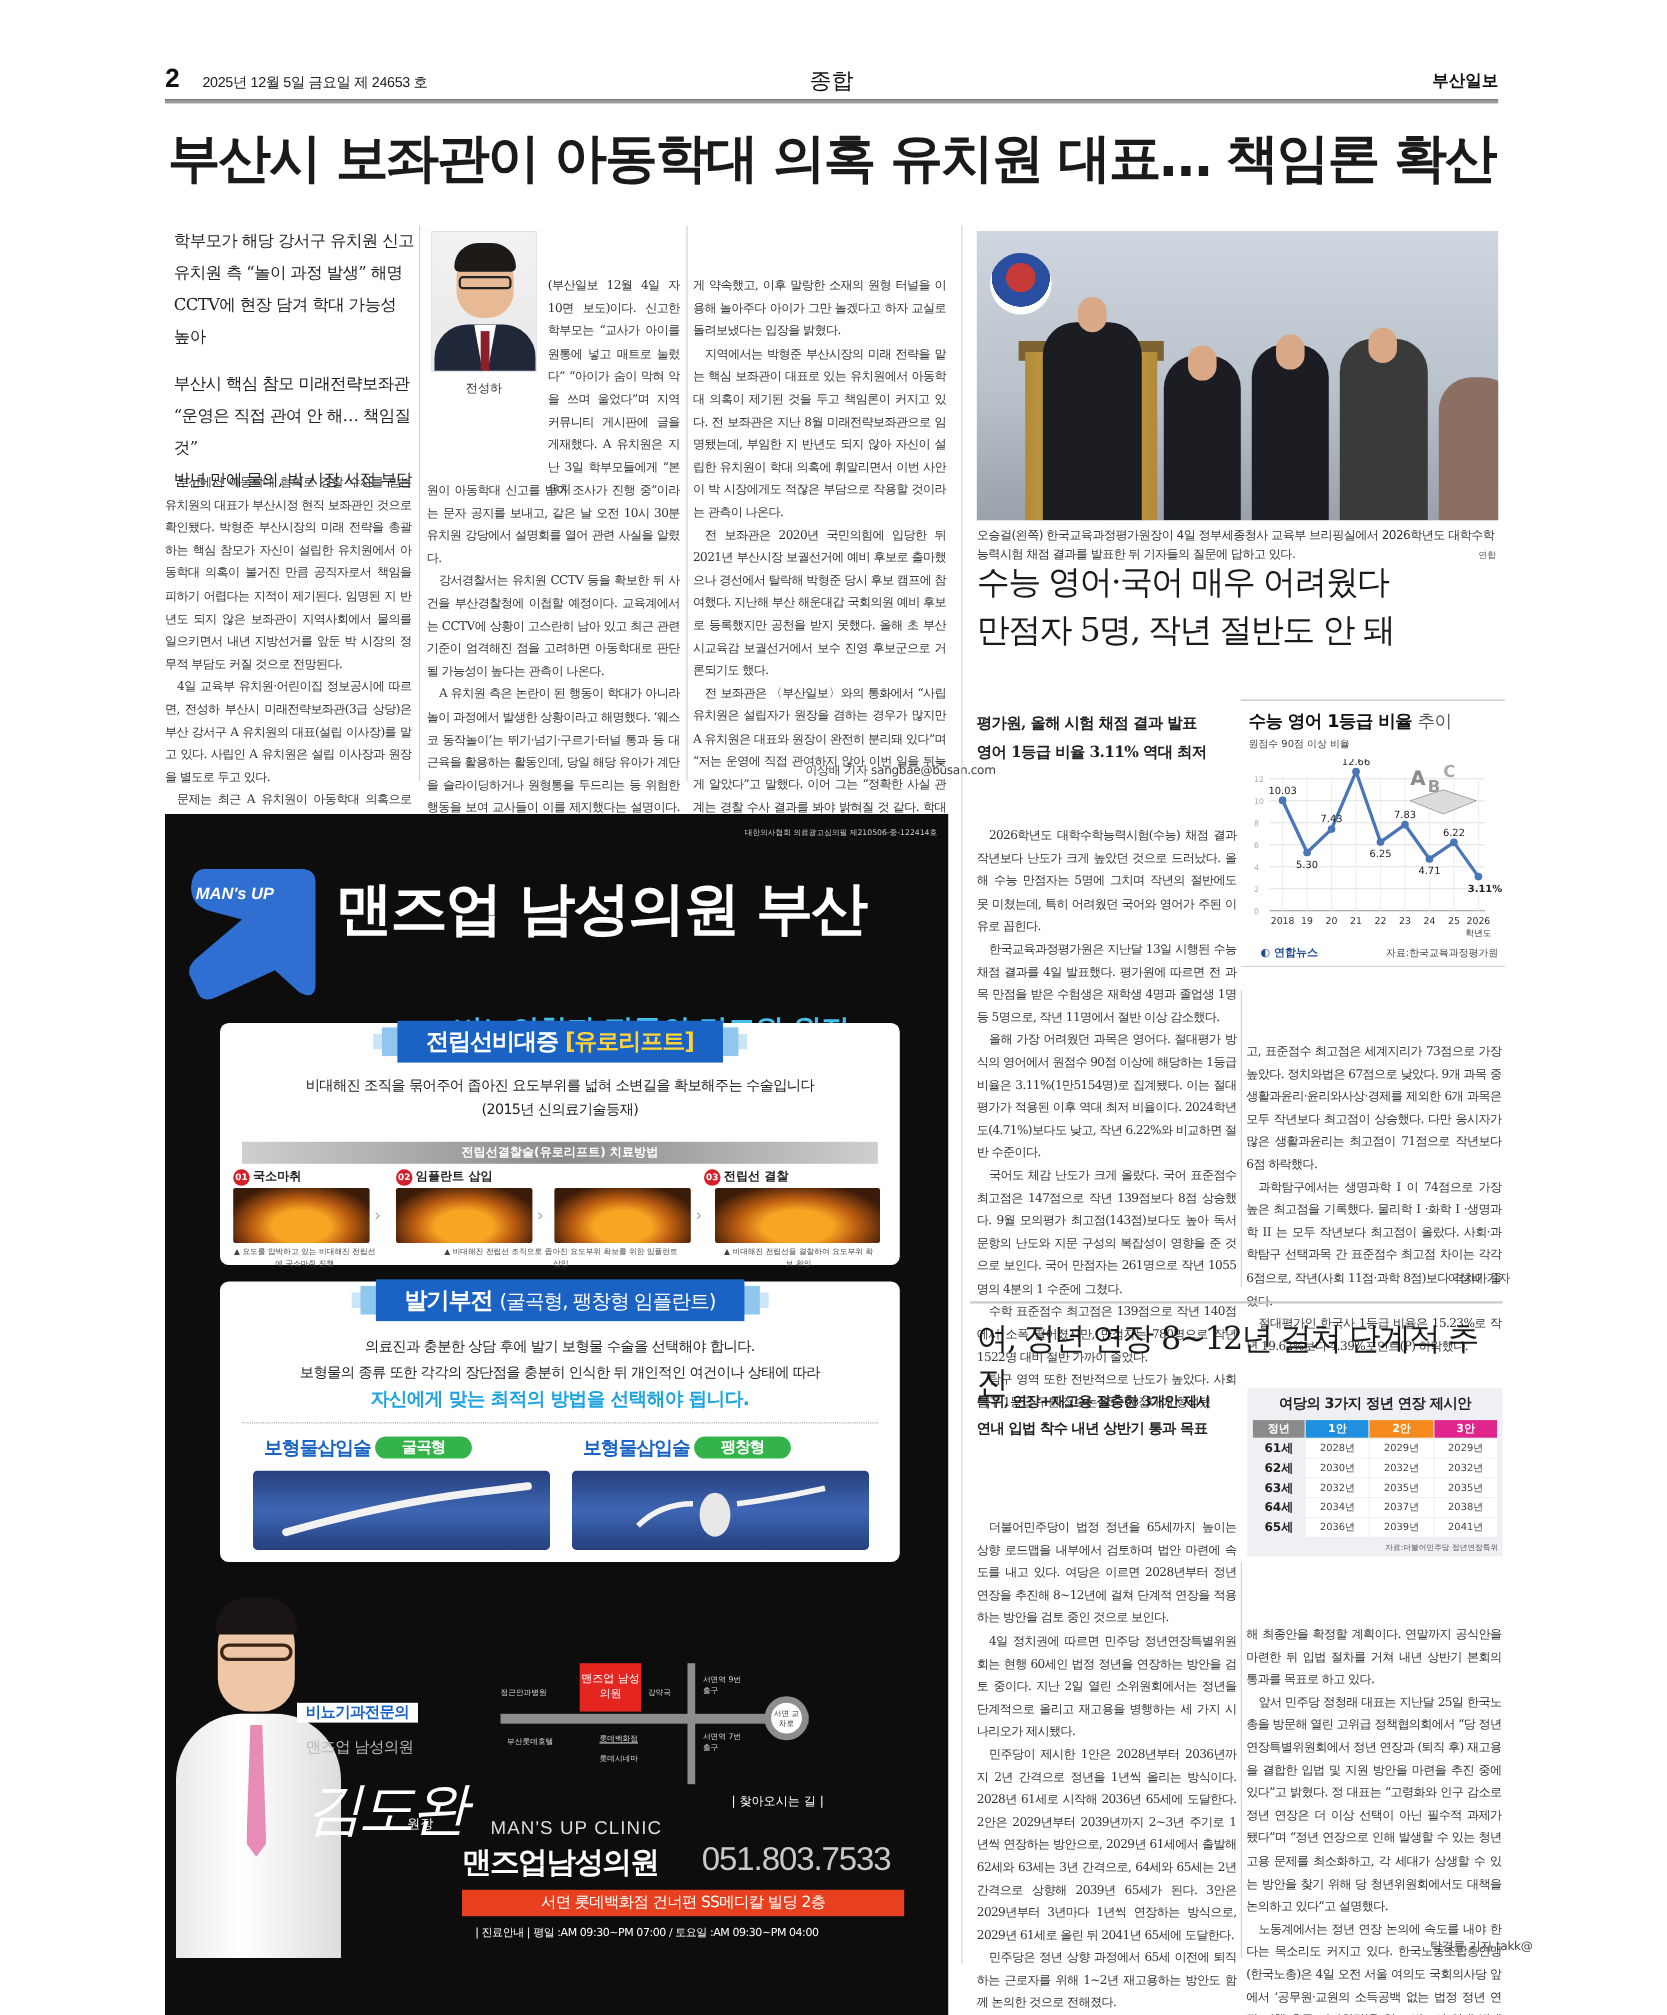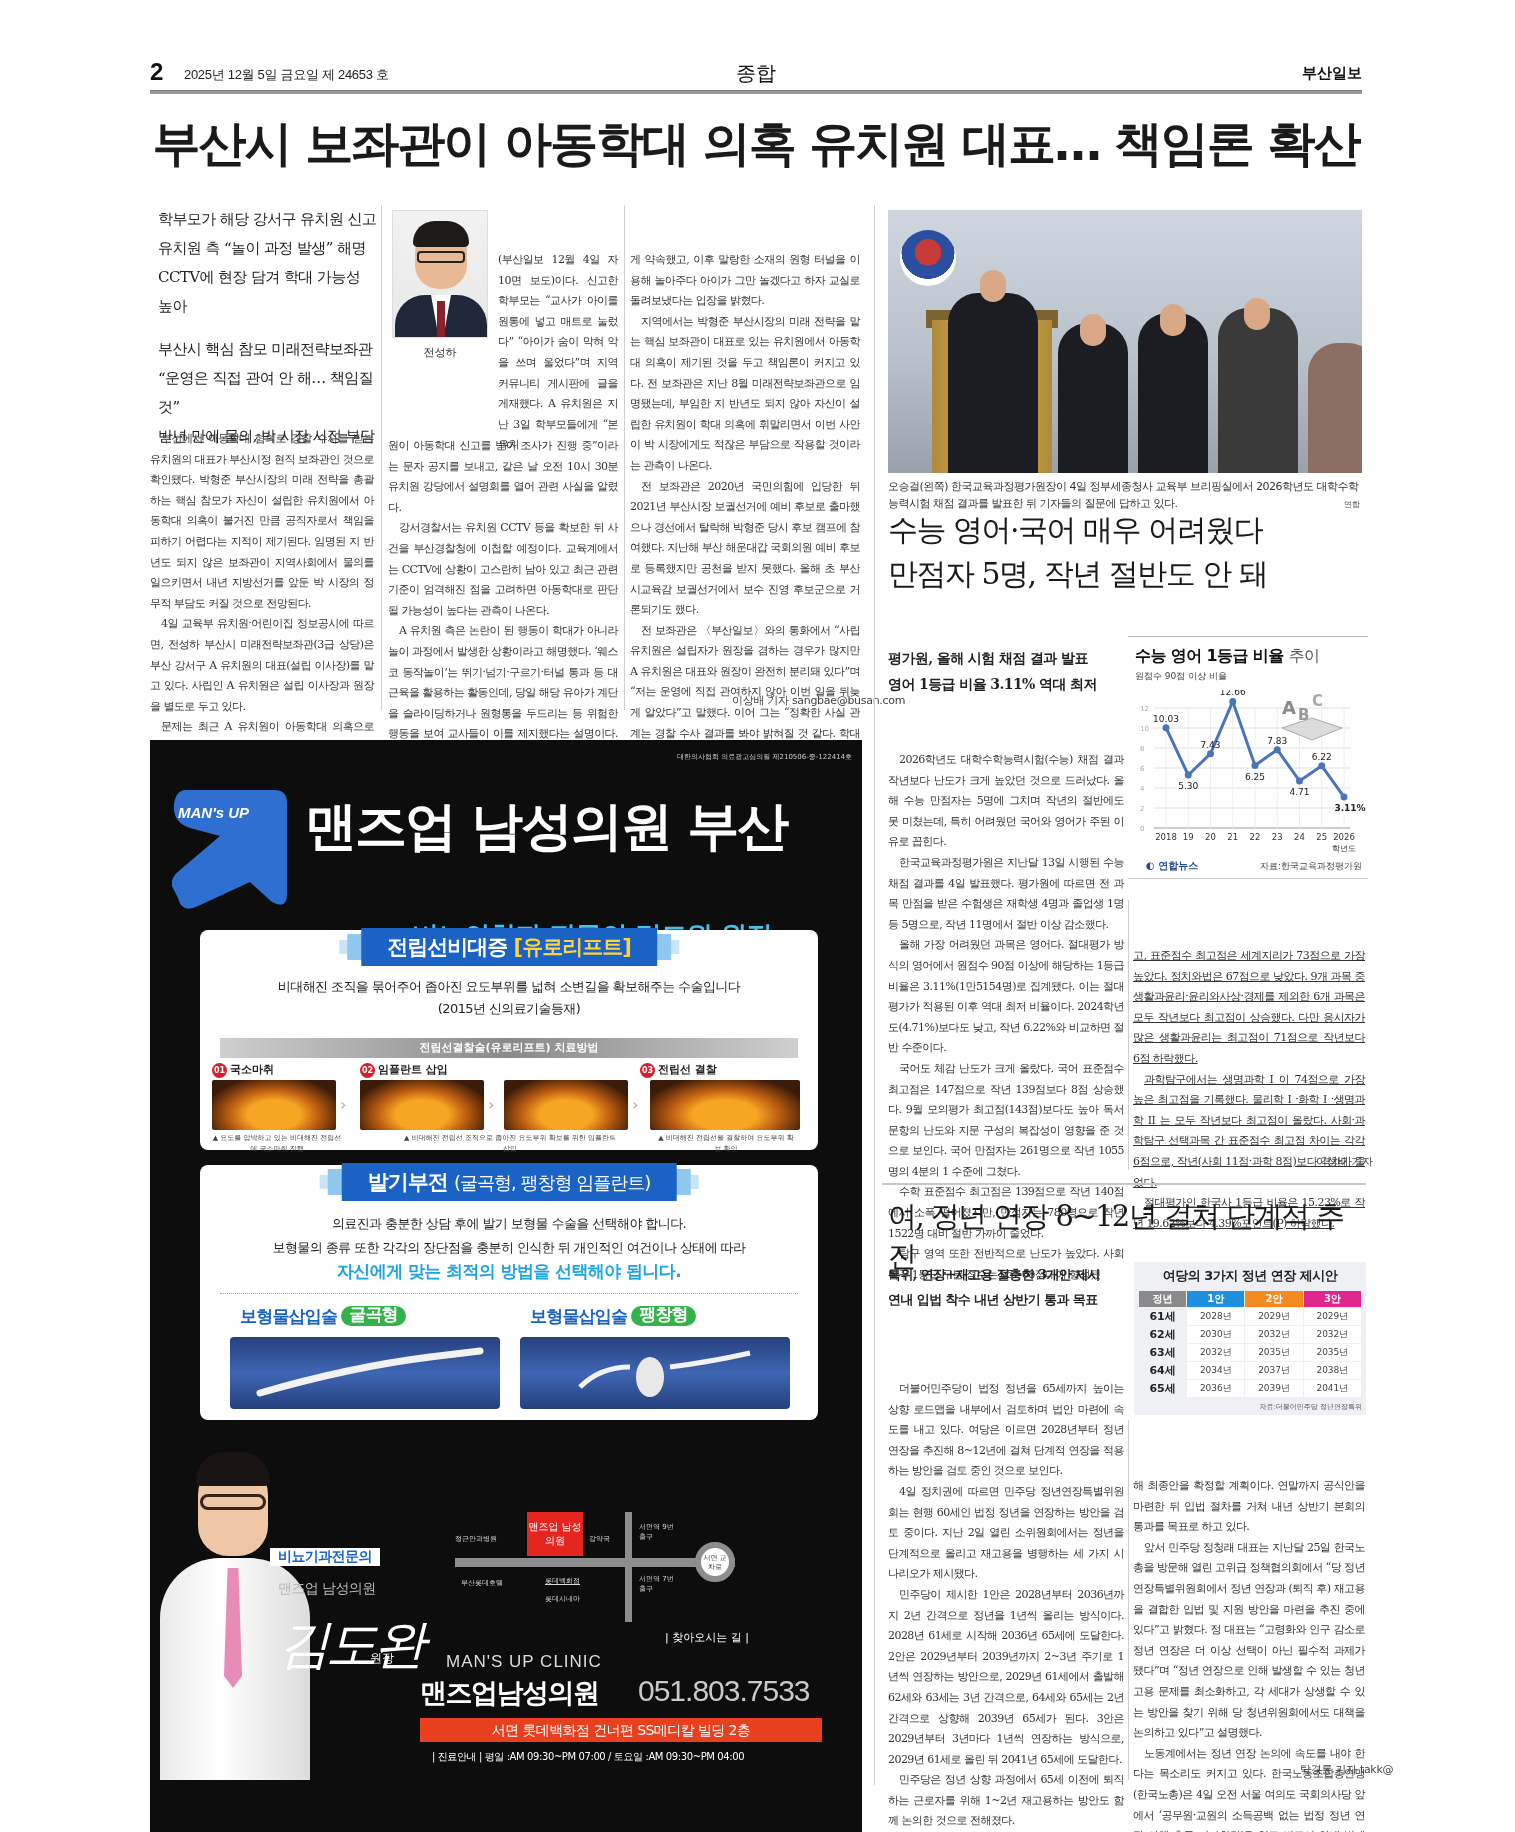--- a/index.html
+++ b/index.html
@@ -91,21 +91,21 @@
   .panel-text { position: absolute; left: 0; width: 100%; text-align: center; font: 13px "DejaVu Sans", sans-serif; color: #222; letter-spacing: -0.6px; }
   .panel-text.emph { color: #1fa4e0; font-weight: bold; font-size: 17px; }
   .method-bar { position: absolute; left: 20px; right: 20px; top: 108px; height: 20px; background: linear-gradient(90deg,#cfcfcf,#8a8a8a 50%,#cfcfcf); color: #fff; text-align: center; font: bold 11px/20px "DejaVu Sans", sans-serif; }
   .step-label { position: absolute; top: 132px; font: bold 11px "DejaVu Sans", sans-serif; color: #222; }
   .step-label .num { display: inline-block; width: 15px; height: 15px; border-radius: 50%; background: #d4202a; color: #fff; font-size: 8px; line-height: 15px; text-align: center; margin-right: 3px; }
   .step-img { position: absolute; top: 150px; width: 124px; height: 50px; background: radial-gradient(ellipse at 50% 70%, #f6a623 0 30%, #c06012 50%, #3a1a08 80%); border-radius: 2px; }
   .step-arrow { position: absolute; top: 165px; font: 16px "DejaVu Sans", sans-serif; color: #aaa; }
   .step-caption { position: absolute; top: 203px; font: 7px/11px "DejaVu Sans", sans-serif; color: #444; text-align: center; }
 
   .implant-title { position: absolute; top: 173px; font: bold 17px "DejaVu Sans", sans-serif; color: #1a63c4; letter-spacing: -0.8px; }
-  .implant-tag { display: inline-block; margin-left: 4px; padding: 0 8px; background: #34b34a; color: #fff; border-radius: 10px; font-size: 17px; line-height: 20px; vertical-align: 2px; font-family: Liberation Mono, monospace; }
+  .implant-tag { display: inline-block; margin-left: 4px; padding: 0 24px; background: #34b34a; color: #fff; border-radius: 10px; font-size: 14px; line-height: 20px; vertical-align: 2px; }
   .implant-img { position: absolute; top: 200px; width: 270px; height: 50px; background: linear-gradient(180deg,#25407e,#3f66b4 50%,#25407e); border-radius: 4px; }
   .dots-line { position: absolute; left: 20px; right: 20px; top: 164px; border-top: 1px dotted #aaa; }
 
   .doctor { position: absolute; left: 10px; top: 698px; width: 150px; height: 342px; }
   .doctor .coat { position: absolute; left: 0; top: 120px; width: 150px; height: 222px; border-radius: 60px 60px 0 0; background: linear-gradient(90deg,#e9e9e9,#ffffff 40%,#dcdcdc); }
   .doctor .tie { position: absolute; left: 64px; top: 130px; width: 18px; height: 120px; background: #e78bb7; clip-path: polygon(20% 0,80% 0,100% 90%,50% 100%,0 90%); }
   .doctor .face { position: absolute; left: 38px; top: 22px; width: 70px; height: 96px; border-radius: 35px 35px 30px 30px; background: #efc7a6; }
   .doctor .hair { position: absolute; left: 36px; top: 14px; width: 74px; height: 34px; border-radius: 36px 36px 6px 6px; background: #1a1514; }
   .doctor .glasses { position: absolute; left: 40px; top: 56px; width: 66px; height: 16px; border: 3px solid #3a2318; border-radius: 8px; }
 
@@ -284,21 +284,21 @@
 
 <div class="body-col" style="left:888px; top:706px; width:236px;">
   <p>2026학년도 대학수학능력시험(수능) 채점 결과 작년보다 난도가 크게 높았던 것으로 드러났다. 올해 수능 만점자는 5명에 그치며 작년의 절반에도 못 미쳤는데, 특히 어려웠던 국어와 영어가 주된 이유로 꼽힌다.</p>
   <p>한국교육과정평가원은 지난달 13일 시행된 수능 채점 결과를 4일 발표했다. 평가원에 따르면 전 과목 만점을 받은 수험생은 재학생 4명과 졸업생 1명 등 5명으로, 작년 11명에서 절반 이상 감소했다.</p>
   <p>올해 가장 어려웠던 과목은 영어다. 절대평가 방식의 영어에서 원점수 90점 이상에 해당하는 1등급 비율은 3.11%(1만5154명)로 집계됐다. 이는 절대평가가 적용된 이후 역대 최저 비율이다. 2024학년도(4.71%)보다도 낮고, 작년 6.22%와 비교하면 절반 수준이다.</p>
   <p>국어도 체감 난도가 크게 올랐다. 국어 표준점수 최고점은 147점으로 작년 139점보다 8점 상승했다. 9월 모의평가 최고점(143점)보다도 높아 독서 문항의 난도와 지문 구성의 복잡성이 영향을 준 것으로 보인다. 국어 만점자는 261명으로 작년 1055명의 4분의 1 수준에 그쳤다.</p>
   <p>수학 표준점수 최고점은 139점으로 작년 140점에서 소폭 떨어졌지만, 만점자는 780명으로 작년 1522명 대비 절반 가까이 줄었다.</p>
   <p>탐구 영역 또한 전반적으로 난도가 높았다. 사회탐구 1등급 구분 점수는 65~68점대에 형성됐</p>
 </div>
 <div class="col-rule" style="left:1128px; top:900px; height:270px;"></div>
-<div class="body-col" style="left:1133px; top:902px; width:232px;text-decoration:underline;">
+<div class="body-col" style="left:1133px; top:902px; width:232px;">
   <p class="noindent">고, 표준점수 최고점은 세계지리가 73점으로 가장 높았다. 정치와법은 67점으로 낮았다. 9개 과목 중 생활과윤리·윤리와사상·경제를 제외한 6개 과목은 모두 작년보다 최고점이 상승했다. 다만 응시자가 많은 생활과윤리는 최고점이 71점으로 작년보다 6점 하락했다.</p>
   <p>과학탐구에서는 생명과학 I 이 74점으로 가장 높은 최고점을 기록했다. 물리학 I ·화학 I ·생명과학 II 는 모두 작년보다 최고점이 올랐다. 사회·과학탐구 선택과목 간 표준점수 최고점 차이는 각각 6점으로, 작년(사회 11점·과학 8점)보다 격차가 줄었다.</p>
   <p>절대평가인 한국사 1등급 비율은 15.23%로 작년 19.62%보다 4.39%포인트(P) 하락했다.</p>
 </div>
 <div class="byline" style="left:1316px; top:1154px;">이상배 기자</div>
 
 <div class="h-divider" style="left:882px; top:1183px; width:484px;"></div>
 
 <div class="headline-3">여, 정년 연장 8~12년 걸쳐 단계적 추진</div>
 <div class="subhead-3">

